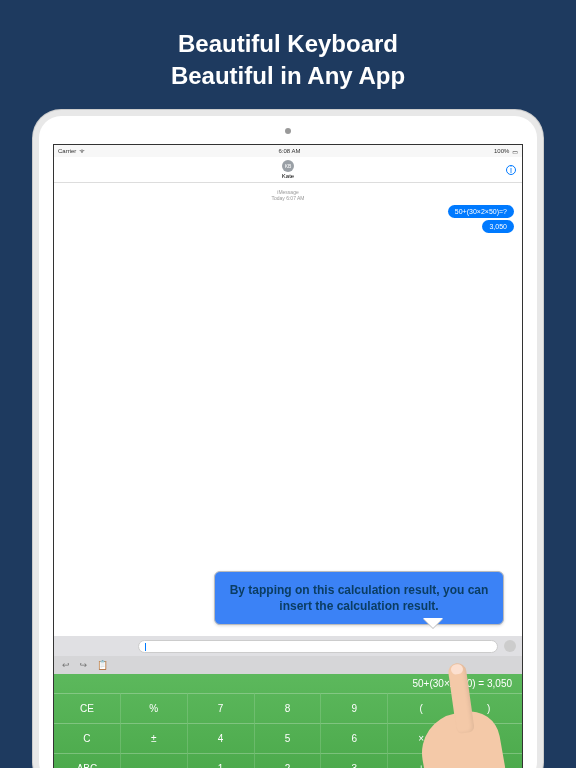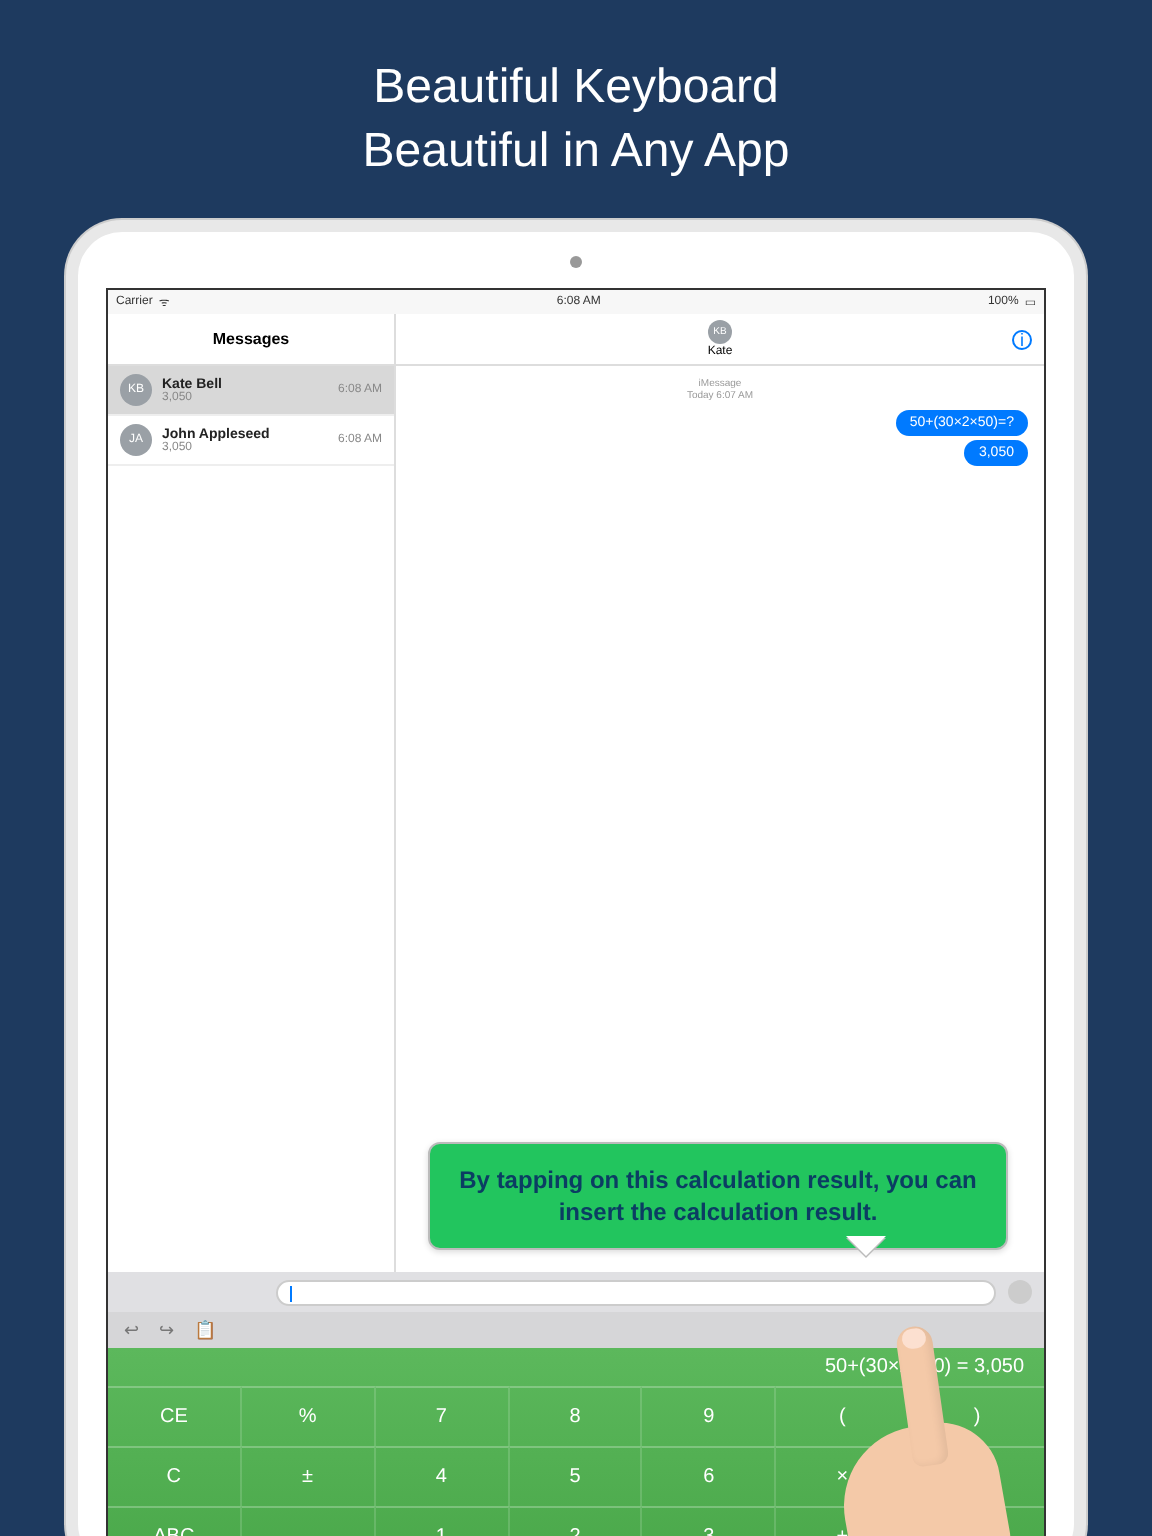--- a/index.html
+++ b/index.html
@@ -1,17 +1,17 @@
 <!DOCTYPE html>
 <html><head>
 <meta charset="utf-8">
 <style>
 * { margin: 0; padding: 0; box-sizing: border-box; font-family: -apple-system, Helvetica, Arial, sans-serif; }
 body { width: 576px; height: 768px; background: #1e3a5f; overflow: hidden; position: relative; }
-.promo-title { color: #fff; text-align: center; padding: 28px 0 20px; font-size: 24px; font-weight: 400; line-height: 1.35; }
+.promo-title { color: #fff; text-align: center; padding: 28px 0 20px; font-size: 24px; font-weight: 700; line-height: 1.35; }
 .ipad-frame { position: absolute; left: 50%; transform: translateX(-50%); top: 110px; width: 510px; height: 680px; background: #e8e8e8; border-radius: 28px; box-shadow: 0 0 0 1px #ccc; }
 .ipad-inner { position: absolute; inset: 6px; background: #fff; border-radius: 22px; }
 .camera { position: absolute; top: 12px; left: 50%; transform: translateX(-50%); width: 6px; height: 6px; background: #999; border-radius: 50%; }
 .screen { position: absolute; top: 28px; left: 14px; right: 14px; bottom: 0; background: #fff; border: 1px solid #333; display: flex; flex-direction: column; overflow: hidden; }
 .statusbar { height: 12px; background: #f7f7f7; display: flex; align-items: center; justify-content: space-between; padding: 0 4px; font-size: 6px; color: #333; }
 .sb-left, .sb-right { display: flex; gap: 3px; align-items: center; }
 .app { flex: 1; display: flex; flex-direction: column; min-height: 0; }
 .split { flex: 1; display: flex; min-height: 0; }
 .sidebar { width: 144px; border-right: 1px solid #ddd; display: flex; flex-direction: column; }
 .sidebar-header { height: 26px; display: flex; align-items: center; justify-content: center; font-size: 8px; font-weight: 600; border-bottom: 1px solid #ddd; }
@@ -25,21 +25,21 @@
 .chat { flex: 1; display: flex; flex-direction: column; position: relative; }
 .chat-header { height: 26px; display: flex; align-items: center; justify-content: center; border-bottom: 1px solid #ddd; position: relative; }
 .chat-header .avatar { width: 12px; height: 12px; font-size: 5px; }
 .chat-header-col { display: flex; flex-direction: column; align-items: center; gap: 1px; }
 .chat-header-name { font-size: 6px; }
 .info-icon { position: absolute; right: 6px; color: #007aff; font-size: 9px; border: 1px solid #007aff; border-radius: 50%; width: 10px; height: 10px; display: flex; align-items: center; justify-content: center; }
 .chat-body { flex: 1; padding: 6px 8px; }
 .chat-meta { text-align: center; font-size: 5px; color: #999; margin-bottom: 4px; }
 .bubbles { display: flex; flex-direction: column; align-items: flex-end; gap: 2px; }
 .bubble { background: #007aff; color: #fff; padding: 3px 7px; border-radius: 9px; font-size: 7px; }
-.callout { position: absolute; bottom: 158px; left: 160px; right: 18px; background: #22c55e; border: 1px solid #bbb; border-radius: 6px; padding: 10px 12px; font-size: 12px; color: #0b3d63; font-weight: 700; text-align: center; line-height: 1.35; box-shadow: 0 1px 3px rgba(0,0,0,.15); }
+.callout { position: absolute; bottom: 158px; left: 160px; right: 18px; background: #3b82f6; border: 1px solid #bbb; border-radius: 6px; padding: 10px 12px; font-size: 12px; color: #0b3d63; font-weight: 700; text-align: center; line-height: 1.35; box-shadow: 0 1px 3px rgba(0,0,0,.15); }
 .callout::after { content: ""; position: absolute; bottom: -14px; right: 60px; border: 10px solid transparent; border-top-color: #fff; filter: drop-shadow(0 1px 0 #bbb); }
 .compose-bar { height: 20px; background: #e0e0e3; display: flex; align-items: center; padding: 0 6px; gap: 6px; font-size: 8px; }
 .compose-input { flex: 1; height: 13px; background: #fff; border: 1px solid #ccc; border-radius: 7px; margin-left: 78px; position: relative; }
 .compose-input::before { content: ""; position: absolute; left: 6px; top: 2px; width: 1px; height: 8px; background: #007aff; }
 .mic { width: 12px; height: 12px; border-radius: 50%; background: #ccc; }
 .toolbar { height: 18px; background: #d6d6d8; display: flex; align-items: center; gap: 10px; padding: 0 8px; color: #777; font-size: 9px; }
 .calc { background: #4caf50; background: linear-gradient(#5cb85c,#4aa84a); color: #e8f5e9; display: flex; flex-direction: column; font-size: 9px; }
 .calc-display { text-align: right; padding: 4px 10px; font-size: 10px; color: #fff; }
 .calc-grid { display: grid; grid-template-columns: repeat(7, 1fr); }
 .calc-key { height: 30px; display: flex; align-items: center; justify-content: center; border-top: 1px solid rgba(255,255,255,.25); border-right: 1px solid rgba(255,255,255,.15); color: #fff; font-size: 10px; }
@@ -69,41 +69,20 @@
         </div>
         <span>6:08 AM</span>
         <div class="sb-right">
           <span>100%</span>
           <span>▭</span>
         </div>
       </div>
 
       <div class="app">
         <div class="split">
-          <div class="sidebar">
-            <div class="sidebar-header">Messages</div>
-            <div id="conv-list">
-                <div class="conv-item selected">
-                  <div class="avatar">KB</div>
-                  <div class="conv-text">
-                    <div class="conv-name">Kate Bell</div>
-                    <div class="conv-preview">3,050</div>
-                  </div>
-                  <div class="conv-time">6:08 AM</div>
-                </div>
-                <div class="conv-item">
-                  <div class="avatar">JA</div>
-                  <div class="conv-text">
-                    <div class="conv-name">John Appleseed</div>
-                    <div class="conv-preview">3,050</div>
-                  </div>
-                  <div class="conv-time">6:08 AM</div>
-                </div>
-              </div>
-          </div>
           <div class="chat">
             <div class="chat-header">
               <div class="chat-header-col">
                 <div class="avatar">KB</div>
                 <div class="chat-header-name">Kate</div>
               </div>
               <div class="info-icon">i</div>
             </div>
             <div class="chat-body">
               <div class="chat-meta">

